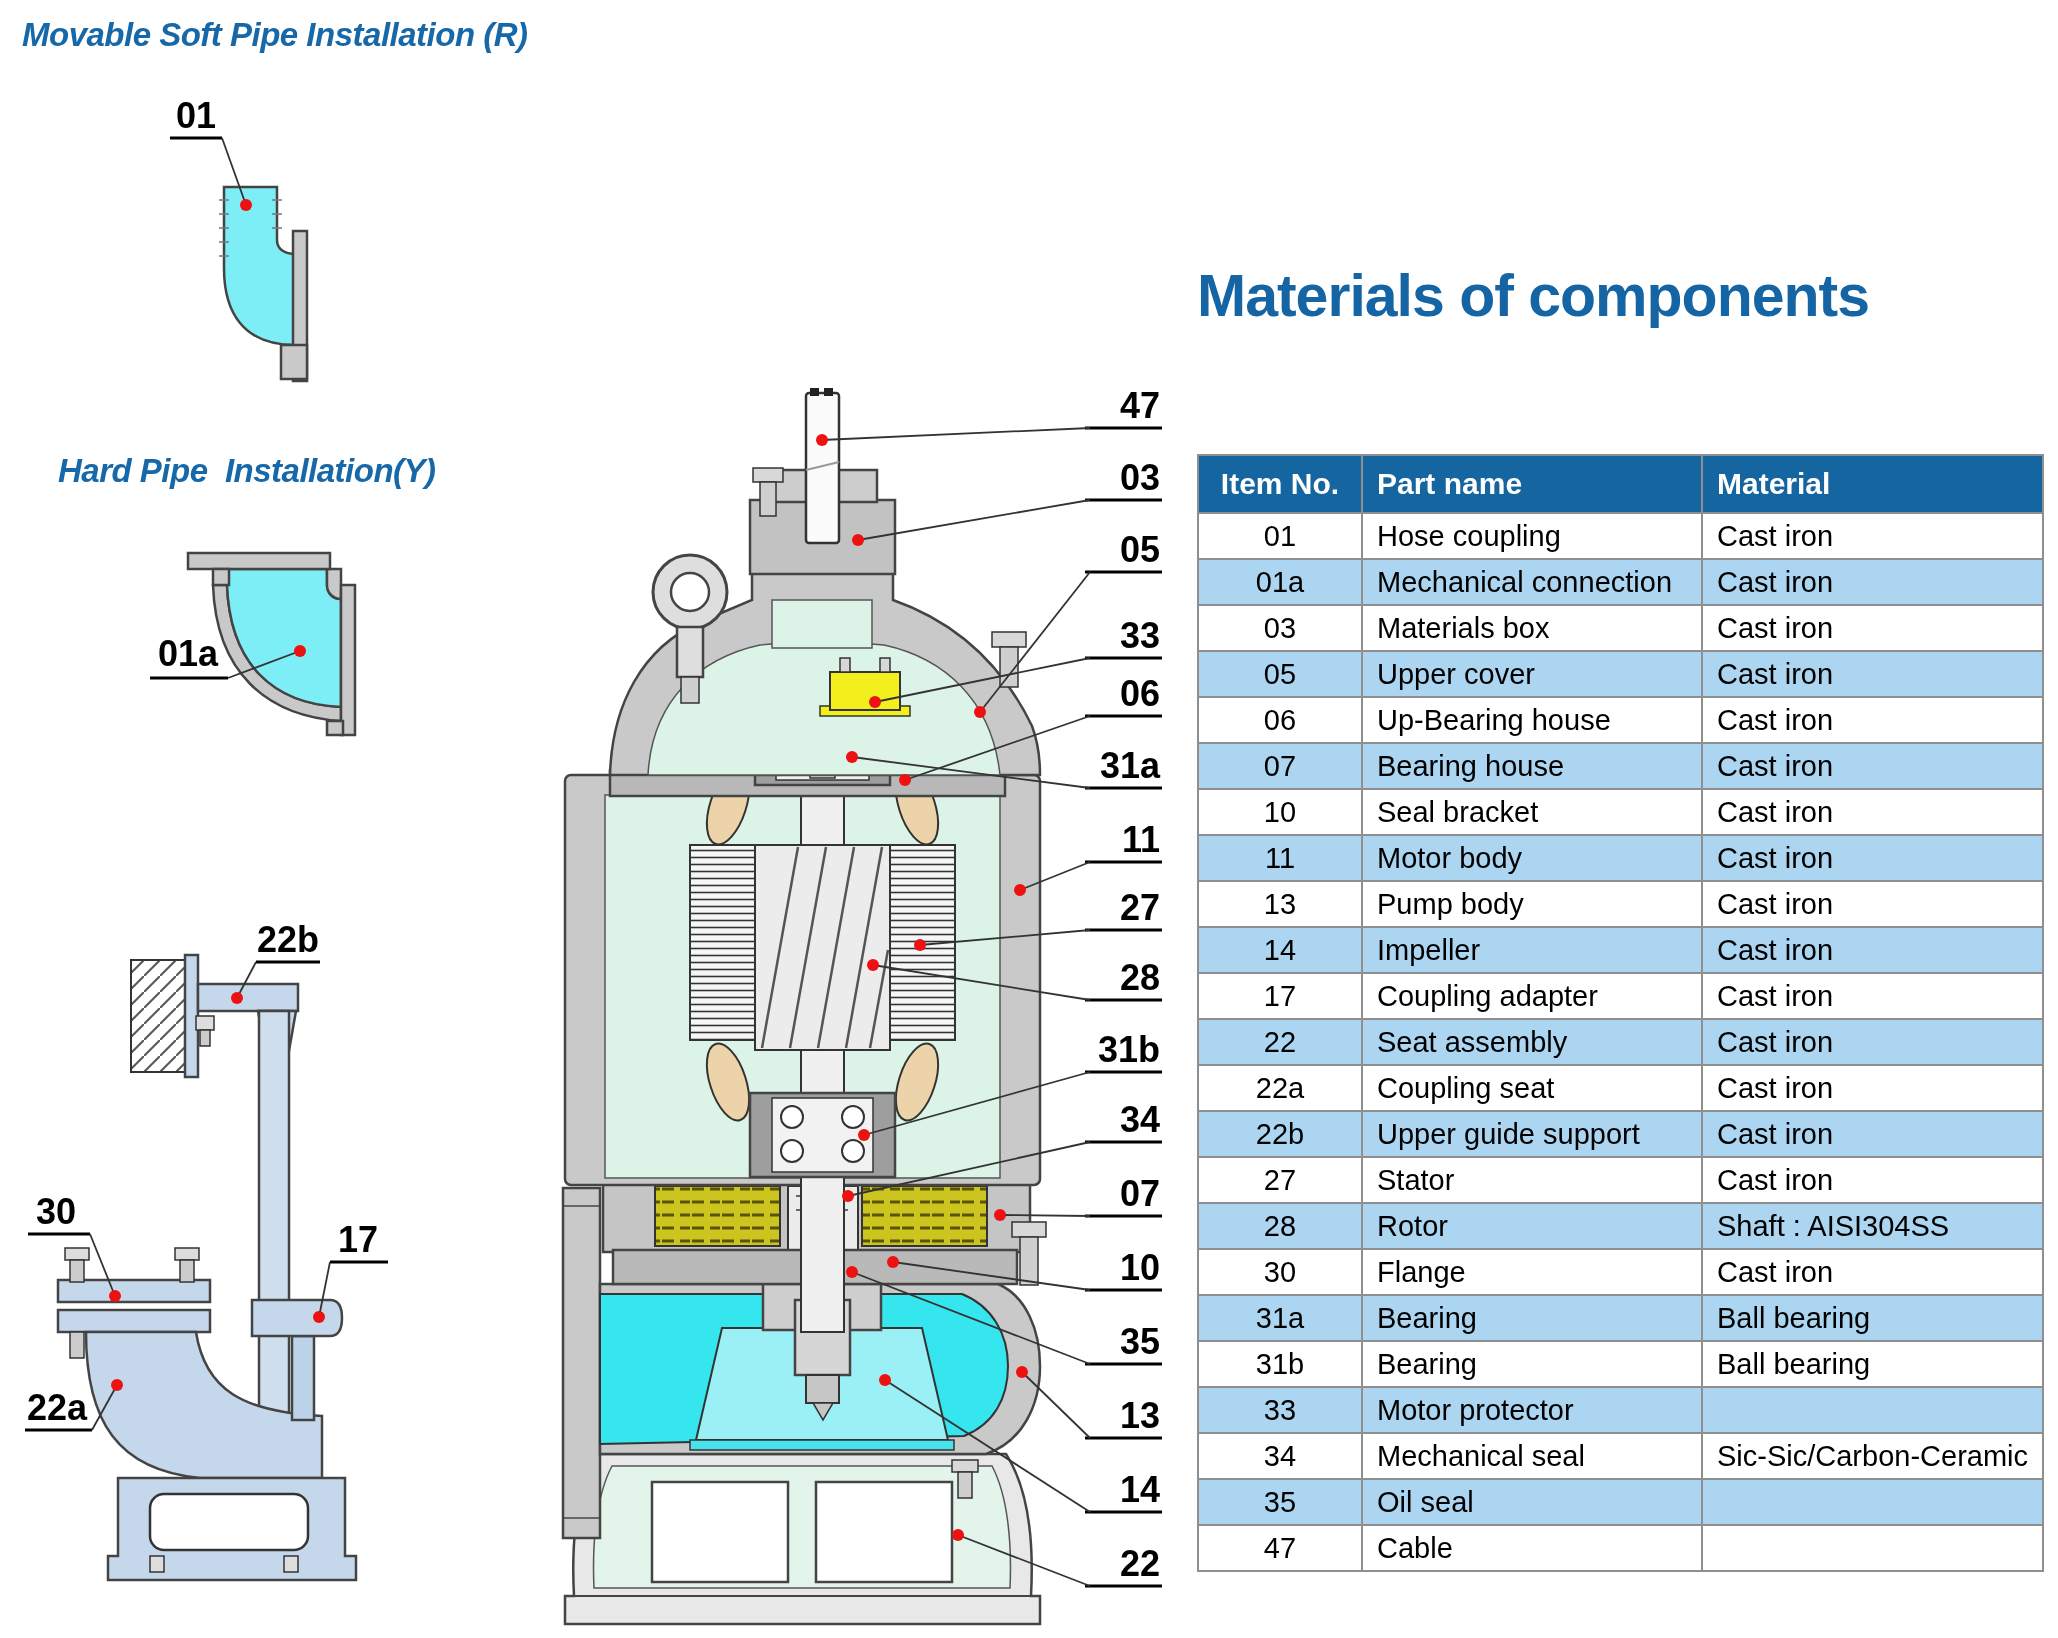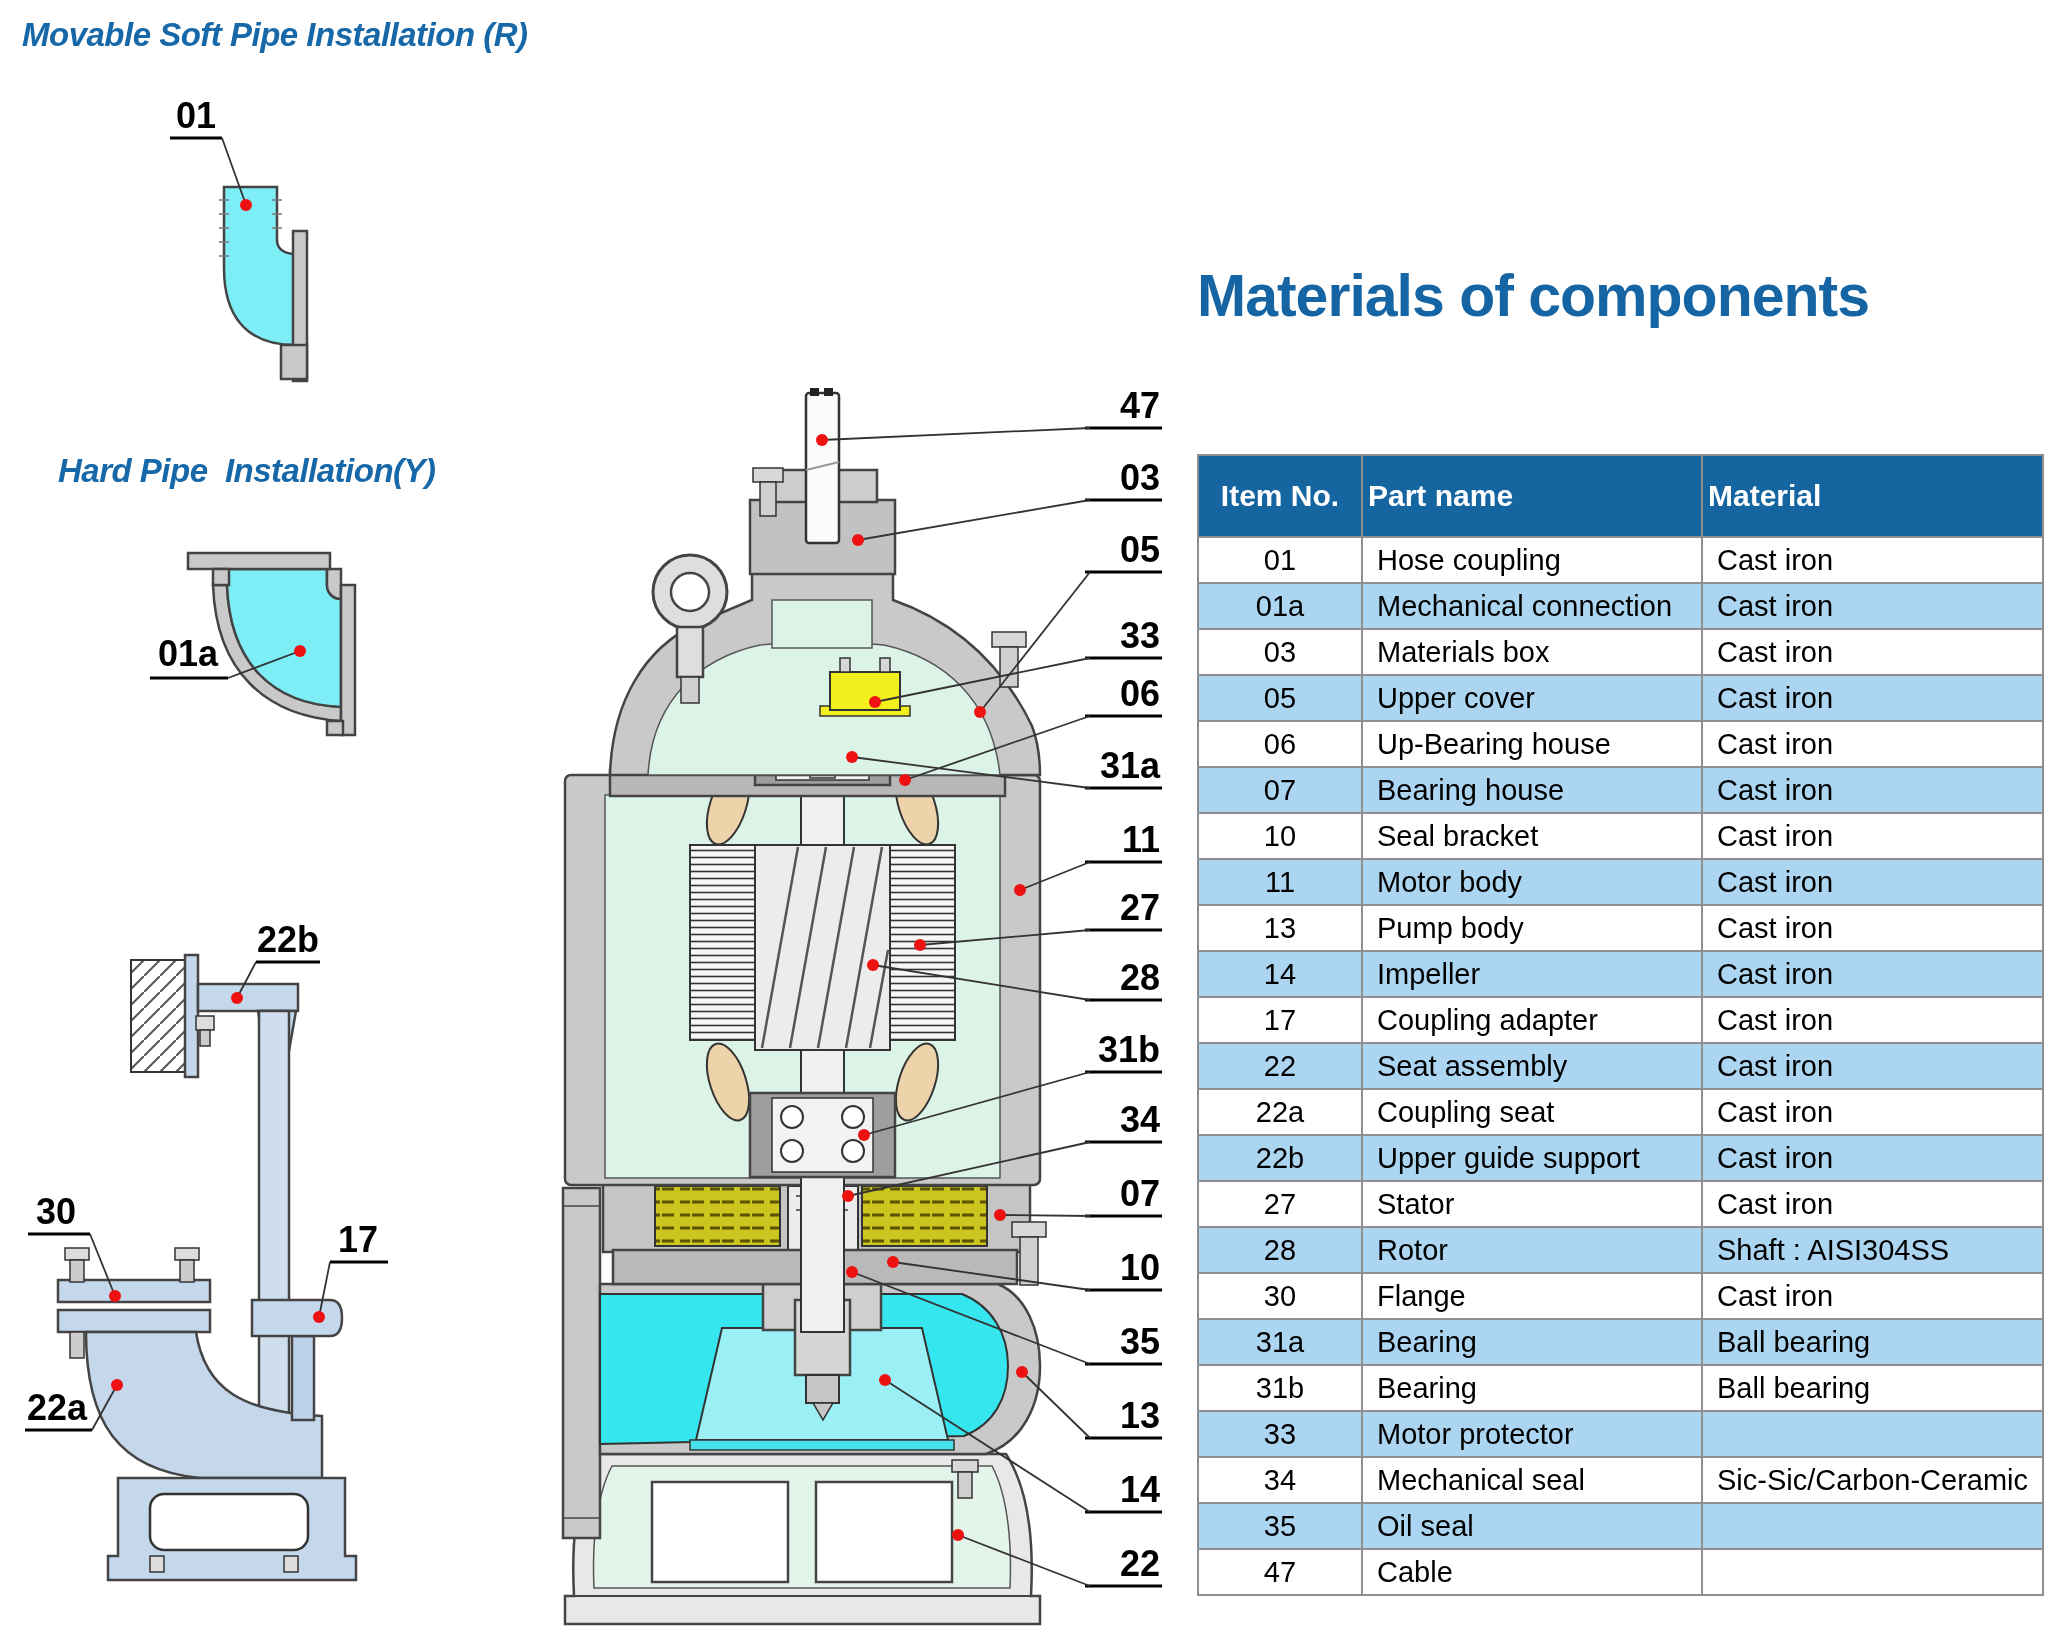--- a/index.html
+++ b/index.html
@@ -20,23 +20,23 @@
   }
   table.materials {
     position:absolute; left:1197px; top:454px; width:845px;
     border-collapse:collapse; table-layout:fixed; background:#fff;
   }
   table.materials th, table.materials td {
     border:2px solid #8f8f8f; overflow:hidden; white-space:pre;
   }
   table.materials th {
     background:#1565a0; color:#fff; font-weight:700; font-size:30px;
-    height:48px; text-align:left; padding:0 0 0 5px;
-  }
-  table.materials th.c-item { text-align:center; padding:16px; }
+    height:48px; text-align:left; padding:0 0 0 14px;
+  }
+  table.materials th.c-item { text-align:center; padding:4px; }
   table.materials td {
     color:#000; font-size:29px; height:44px; padding:0 0 0 14px; text-align:left;
   }
   table.materials td.td-item { text-align:center; padding:0; }
   table.materials tbody tr:nth-child(even) td { background:#abd5f0; }
   svg.art { position:absolute; left:0; top:0; }
   .cnum { font:700 36px "Liberation Sans", sans-serif; fill:#000; }
   .cul  { stroke:#000; stroke-width:3; }
   .cld  { stroke:#333; stroke-width:1.8; fill:none; }
   .cdot { fill:#ee1111; }

